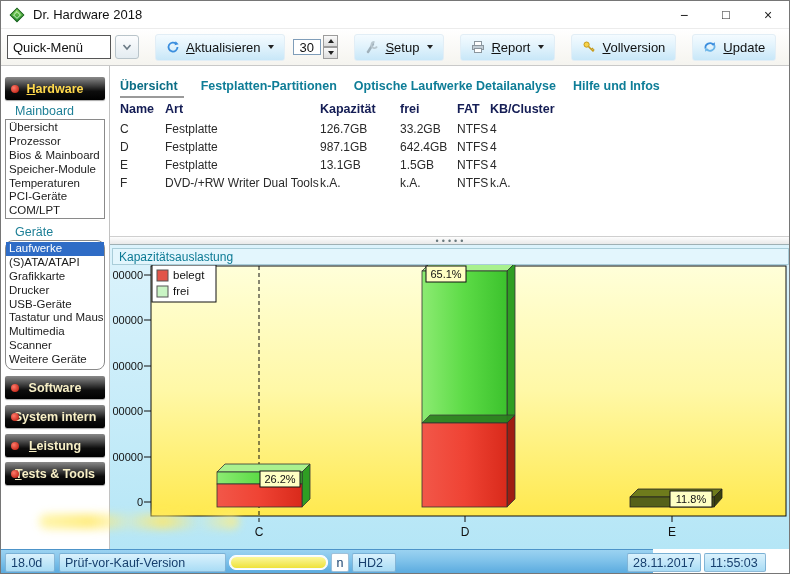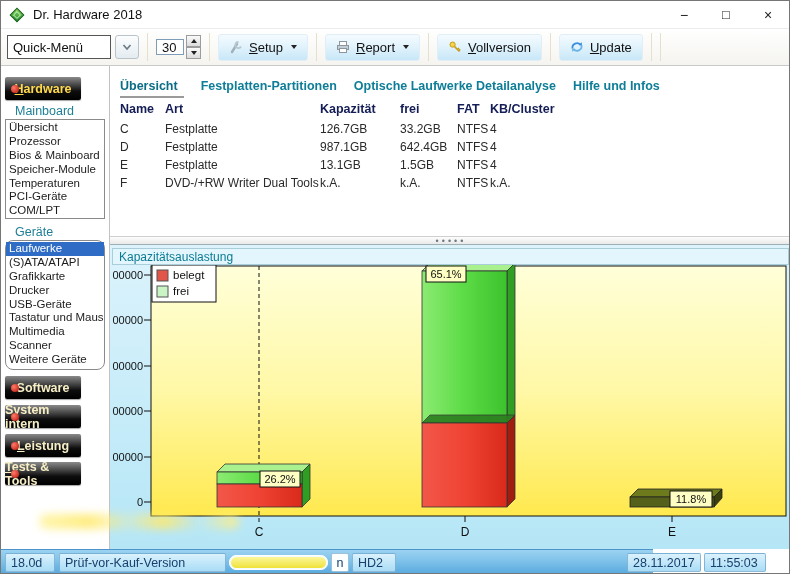--- a/index.html
+++ b/index.html
@@ -46,21 +46,21 @@
   .spin .val { width:28px; height:16px; border:1px solid #7f9db9; background:#fff;
     font-size:13px; display:flex; align-items:center; padding-left:5px; color:#111; }
   .spin .btns { display:flex; flex-direction:column; margin-left:2px; }
   .spin .sb { width:15px; height:12px; border:1px solid #9c9c9c; background:linear-gradient(#fafafa,#dcdcdc);
     display:flex; align-items:center; justify-content:center; }
   .tri-up { width:0;height:0;border-left:3px solid transparent;border-right:3px solid transparent;border-bottom:4px solid #222;}
   .tri-dn { width:0;height:0;border-left:3px solid transparent;border-right:3px solid transparent;border-top:4px solid #222;}
   
   .sidebar { position:absolute; left:0; top:65px; width:108px; height:483px; background:#fff; }
   .navbtn {
-    position:absolute; left:4px; width:76px; height:23px; border-radius:2px;
+    position:absolute; left:4px; width:100px; height:23px; border-radius:2px;
     background:linear-gradient(180deg,#8a8a8a 0%, #3f3f3f 38%, #0d0d0d 62%, #000 100%);
     display:flex; align-items:center; justify-content:center; gap:4px;
     font-size:12.5px; font-weight:bold; color:#f7efc6; box-shadow:0 1px 1px rgba(0,0,0,.35);
   }
   .navbtn .dot { position:absolute; left:6px; width:8px; height:8px; border-radius:50%;
     background:radial-gradient(circle at 35% 35%, #ff7a6a, #b51205); }
   .navbtn.hw { top:11px; color:#ffd94d; }
   .grouplabel { position:absolute; left:14px; font-size:12.5px; color:#1d7f96; }
   .listbox {
     position:absolute; left:4px; width:100px; border:1px solid #8a8a8a; background:#fff;
@@ -134,20 +134,28 @@
   <div class="toolbar">
     <div class="combo">
       <div class="box">Quick-Menü</div>
       <div class="drop">
         <svg width="12" height="12" viewBox="0 0 12 12">
           <path d="M2.5 4 L6 8 L9.5 4" stroke="#6a7a85" stroke-width="1.6" fill="none"></path>
           </svg>
       </div>
     </div>
     <div class="tsep"></div>
+    <div class="tbtn">
+      <svg width="14" height="14" viewBox="0 0 14 14">
+        <path d="M11.5 7a4.5 4.5 0 1 1-1.4-3.2" stroke="#3b8ede" stroke-width="1.8" fill="none"></path>
+        <path d="M9.6 1.2 L12.6 4.3 L8.6 5.2 Z" fill="#3b8ede"></path>
+        </svg>
+      <span class="acc">Aktualisieren</span>
+      <span class="caret"></span>
+    </div>
     <div class="spin">
       <div class="val">30</div>
       <div class="btns">
         <div class="sb">
             <span class="tri-up"></span>
           </div>
         <div class="sb">
             <span class="tri-dn"></span>
           </div>
       </div>

